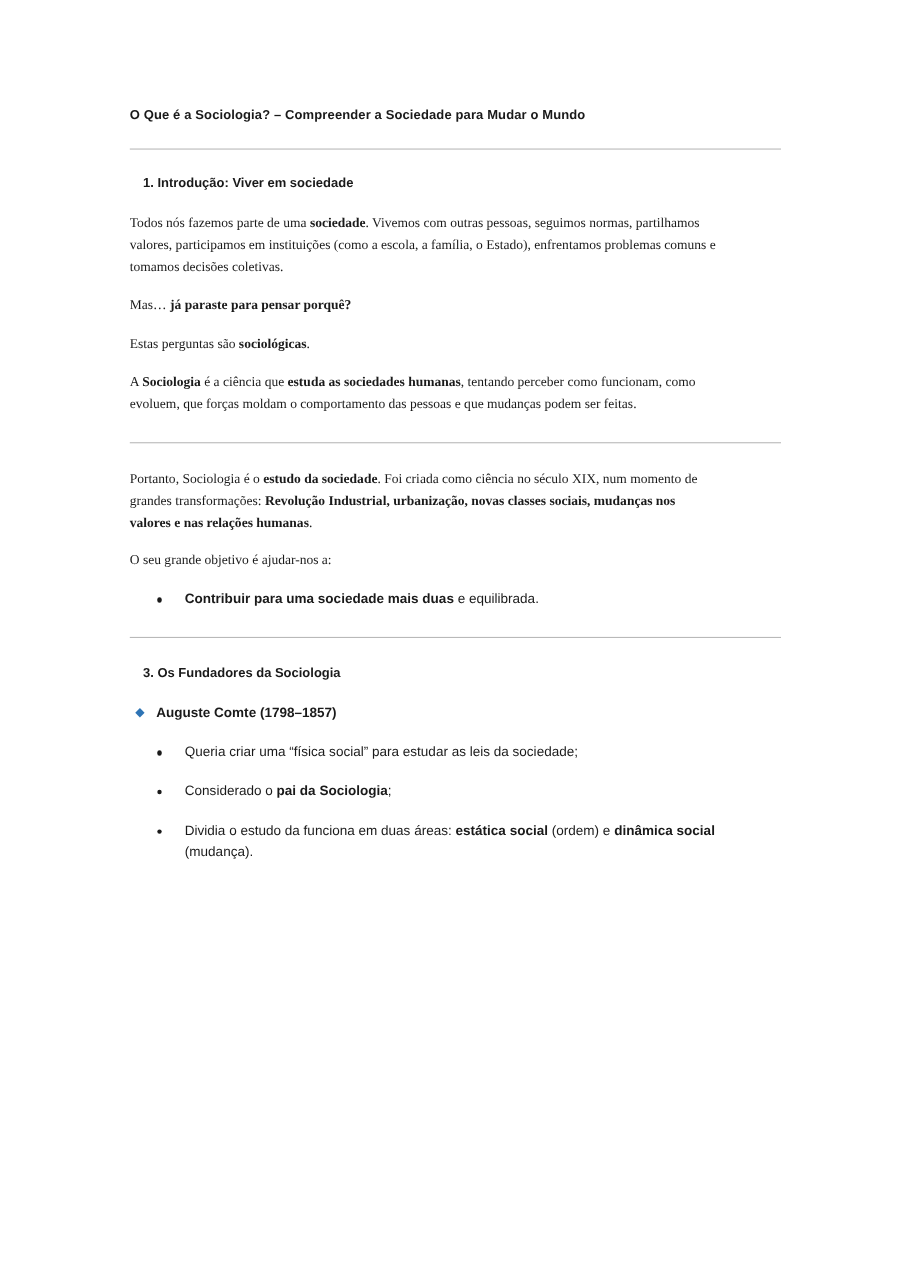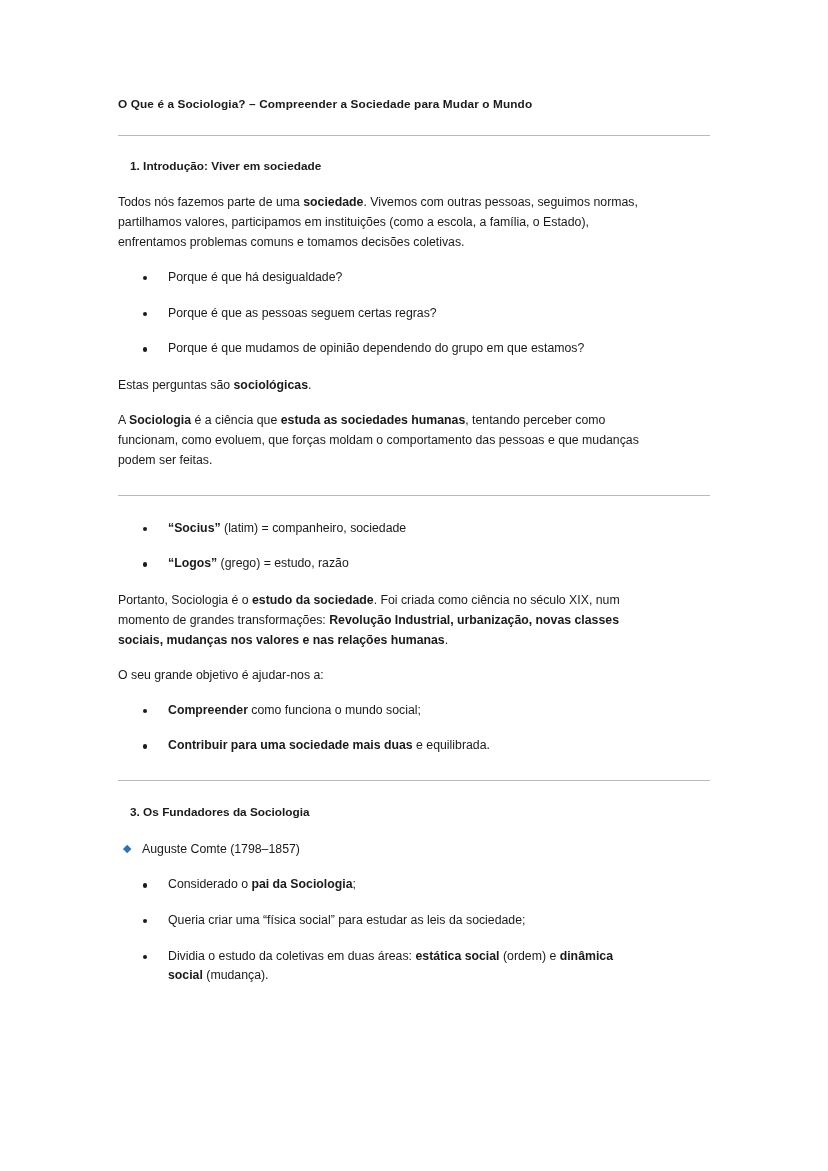--- a/index.html
+++ b/index.html
@@ -43,20 +43,21 @@
     font-size: 11.8px;
     font-weight: bold;
     line-height: 1.5;
     margin: 0 0 18px 12px;
   }
   p.para {
     font-size: 12.3px;
     line-height: 1.62;
     margin: 14px 0 15px 0;
     max-width: 600px;
+    font-family: Liberation Serif, serif;
   }
   strong {
     font-weight: bold;
   }
   ul.bullets {
     list-style: none;
     margin: 0 0 15px 0;
     padding: 0;
   }
   ul.bullets > li {
@@ -79,21 +80,21 @@
     height: 4.2px;
     border-radius: 50%;
     background: #1a1a1a;
   }
   ul.bullets.after-gap {
     margin-bottom: 17px;
   }
   .founder {
     position: relative;
     font-size: 12.3px;
-    font-weight: normal;
+    font-weight: bold;
     line-height: 1.6;
     padding-left: 24px;
     margin: 0 0 16px 0;
   }
   .founder .diamond {
     position: absolute;
     left: 6px;
     top: 6px;
     width: 6.4px;
     height: 6.4px;
@@ -117,62 +118,53 @@
 
   <h1 class="doc-title">O Que é a Sociologia? – Compreender a Sociedade para Mudar o Mundo</h1>
 
   <hr class="rule">
 
   <div class="block">
     <h2 class="section-heading">1. Introdução: Viver em sociedade</h2>
 
     <p class="para"><span>Todos nós fazemos parte de uma </span><strong>sociedade</strong><span>. Vivemos com outras pessoas, seguimos normas, partilhamos valores, participamos em instituições (como a escola, a família, o Estado), enfrentamos problemas comuns e tomamos decisões coletivas.</span></p>
 
+    <p class="para"><span>Mas… </span><strong>já paraste para pensar porquê?</strong></p>
 
-    <ul class="bullets after-gap">
-      <li>Porque é que há desigualdade?</li>
-      <li>Porque é que as pessoas seguem certas regras?</li>
-      <li>Porque é que mudamos de opinião dependendo do grupo em que estamos?</li>
-    </ul>
 
     <p class="para"><span>Estas perguntas são </span><strong>sociológicas</strong><span>.</span></p>
 
     <p class="para"><span>A </span><strong>Sociologia</strong><span> é a ciência que </span><strong>estuda as sociedades humanas</strong><span>, tentando perceber como funcionam, como evoluem, que forças moldam o comportamento das pessoas e que mudanças podem ser feitas.</span></p>
   </div>
 
   <hr class="rule mid">
 
   <div class="block">
 
 
-    <ul class="bullets after-gap">
-      <li><strong>“Socius”</strong><span> (latim) = companheiro, sociedade</span></li>
-      <li><strong>“Logos”</strong><span> (grego) = estudo, razão</span></li>
-    </ul>
 
     <p class="para"><span>Portanto, Sociologia é o </span><strong>estudo da sociedade</strong><span>. Foi criada como ciência no século XIX, num momento de grandes transformações: </span><strong>Revolução Industrial, urbanização, novas classes sociais, mudanças nos valores e nas relações humanas</strong><span>.</span></p>
 
     <p class="para">O seu grande objetivo é ajudar-nos a:</p>
 
     <ul class="bullets">
-      <li><strong>Compreender</strong><span> como funciona o mundo social;</span></li>
       <li><strong>Contribuir para uma sociedade mais duas</strong><span> e equilibrada.</span></li>
     </ul>
   </div>
 
   <hr class="rule mid">
 
   <div class="block">
     <h2 class="section-heading">3. Os Fundadores da Sociologia</h2>
 
     <div class="founder">
       <span class="diamond"></span>
       <span>Auguste Comte (1798–1857)</span>
     </div>
 
     <ul class="bullets nested">
+      <li><span>Queria criar uma “física social” para estudar as leis da sociedade;</span></li>
       <li><span>Considerado o </span><strong>pai da Sociologia</strong><span>;</span></li>
-      <li><span>Queria criar uma “física social” para estudar as leis da sociedade;</span></li>
-      <li><span>Dividia o estudo da coletivas em duas áreas: </span><strong>estática social</strong><span> (ordem) e </span><strong>dinâmica social</strong><span> (mudança).</span></li>
+      <li><span>Dividia o estudo da funciona em duas áreas: </span><strong>estática social</strong><span> (ordem) e </span><strong>dinâmica social</strong><span> (mudança).</span></li>
     </ul>
   </div>
 
 </div>
 
 </body></html>

